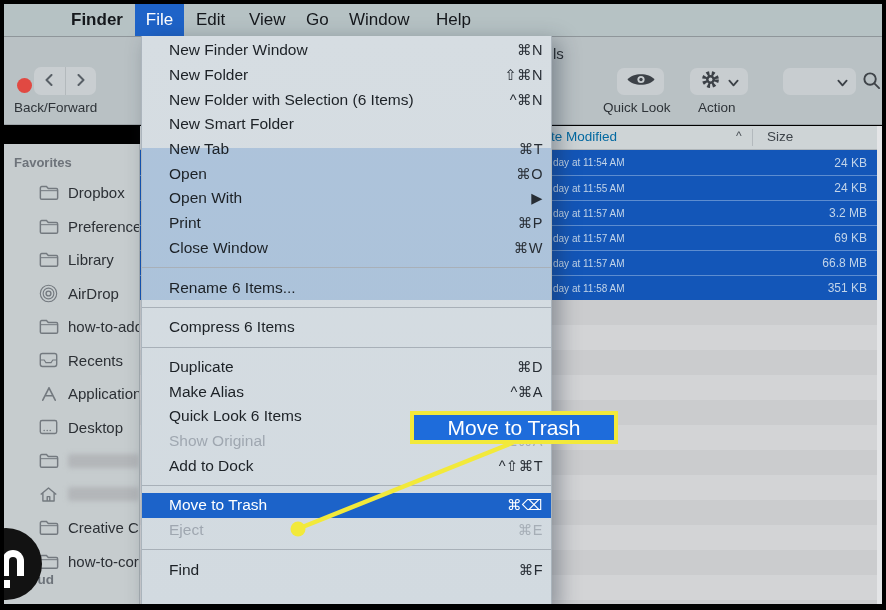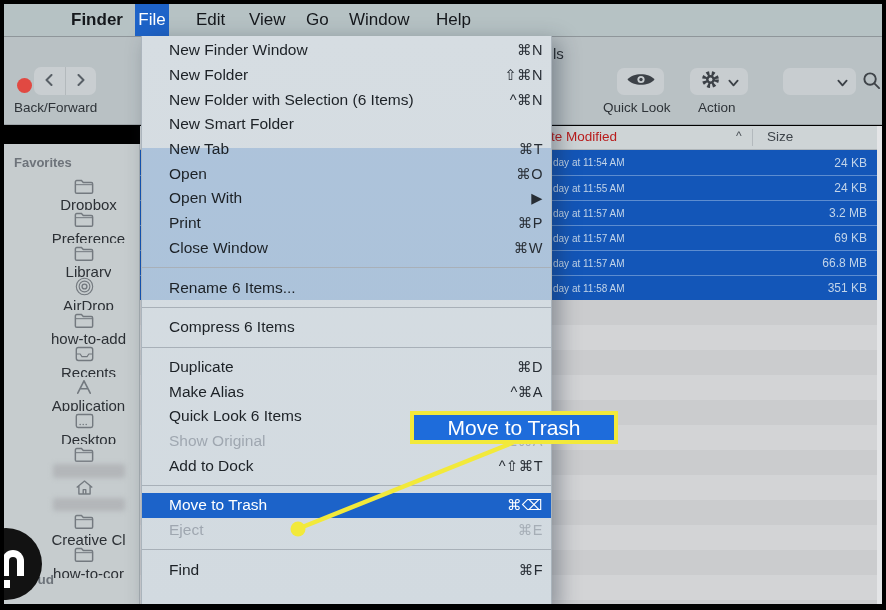--- a/index.html
+++ b/index.html
@@ -29,29 +29,29 @@
   .segctl .seg { flex:1; display:flex; align-items:center; justify-content:center; color:#585f66; }
   .segctl .seg + .seg { border-left:1px solid #b3b9bc; }
   .tb-label { position:absolute; font-size:13.5px; color:#2e3338; white-space:nowrap; }
   .tb-btn { position:absolute; top:31px; height:27px; background:#c8cdd0; border-radius:7px; display:flex; align-items:center; justify-content:center; gap:7px; color:#3c4147; }
   .win-title { position:absolute; left:549px; top:8px; font-size:15px; color:#282d32; }
   .search-ic { position:absolute; left:858px; top:34px; color:#3e4348; }
 
   
   .sidebar { position:absolute; left:4px; top:144px; width:136px; height:478px; background:#c6ccce; border-right:1px solid #a9b0b5; z-index:5; overflow:hidden; }
   .sb-header { font-size:13px; font-weight:600; color:#6d737a; padding:11px 0 6px 10px; }
-  .sb-item { height:33.5px; display:flex; align-items:center; padding-left:34px; color:#2c3035;flex-direction:column; }
+  .sb-item { height:33.5px; display:flex; align-items:center; padding-left:34px; color:#2c3035; }
   .sb-icon { width:21px; height:20px; margin-right:9px; color:#73797f; display:flex; align-items:center; justify-content:center; flex:none; }
   .sb-label { font-size:15px; white-space:nowrap; overflow:hidden; }
   .sb-blur { width:72px; height:14px; background:#b3b6b9; border-radius:2px; filter:blur(2.5px); }
   .sb-icloud { position:absolute; left:8px; top:570px; font-size:13.5px; font-weight:600; color:#6d737a; }
 
   
   .list-header { position:absolute; left:140px; top:126px; width:737px; height:24px; background:#ced4d6; border-bottom:1px solid #b0b6ba; z-index:4; }
-  .col-date { position:absolute; left:411px; top:3px; font-size:13.5px; font-weight:500; color:#b91c1c; }
+  .col-date { position:absolute; left:411px; top:3px; font-size:13.5px; font-weight:500; color:#0369a1; }
   .col-sort { position:absolute; left:596px; top:3px; font-size:12px; color:#4a5056; }
   .col-div { position:absolute; left:612px; top:3px; width:1px; height:17px; background:#b3b9bd; }
   .col-size { position:absolute; left:627px; top:3px; font-size:13.5px; font-weight:500; color:#3e444a; }
   .rows { position:absolute; left:140px; top:150px; width:737px; z-index:4; }
   .file-row { height:25px; display:flex; align-items:center; background:#1356b8; }
   .file-row + .file-row { border-top:1px solid rgba(185,208,238,0.45); }
   .fr-date { margin-left:413px; font-size:10px; color:#c2d4e9; white-space:nowrap; }
   .fr-size { margin-left:auto; margin-right:10px; font-size:12px; color:#c2d4e9; }
   .empty-area { position:absolute; left:140px; top:300px; width:737px; height:304px; z-index:3;
     background:repeating-linear-gradient(180deg,#cbccce 0 25px,#d3d4d6 25px 50px); }
@@ -80,21 +80,21 @@
   .logo-arch { position:absolute; left:32px; top:22px; width:22px; height:26px; border:7px solid #fff; border-bottom:none; border-radius:13px 13px 0 0; }
   .logo-dot { position:absolute; left:32px; top:52px; width:8px; height:8px; background:#fff; }
 </style>
 </head>
 <body>
 
 <div class="menubar">
   <span class="mb-apple"></span>
 
 <div class="mb-item bold" style="left: 67px; text-align: center;">Finder</div>
-    <div class="mb-item active" style="left: 131px; width: 34px;">File</div>
+    <div class="mb-item active" style="left: 131px; width: 49px;">File</div>
     <div class="mb-item" style="left: 192px;">Edit</div>
     <div class="mb-item" style="left: 245px;">View</div>
     <div class="mb-item" style="left: 302px;">Go</div>
     <div class="mb-item" style="left: 345px;">Window</div>
     <div class="mb-item" style="left: 432px;">Help</div>
   </div>
 
 <div class="toolbar">
   <span class="tl red"></span>
   <span class="tl yellow"></span>

